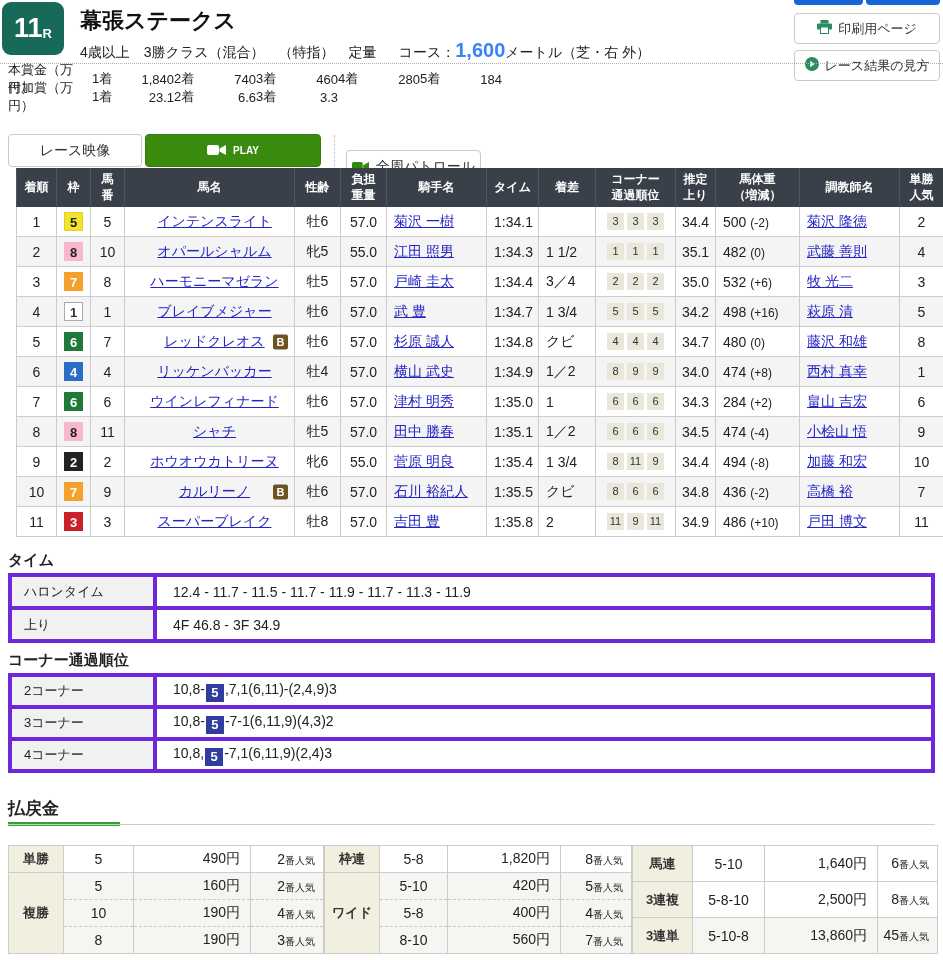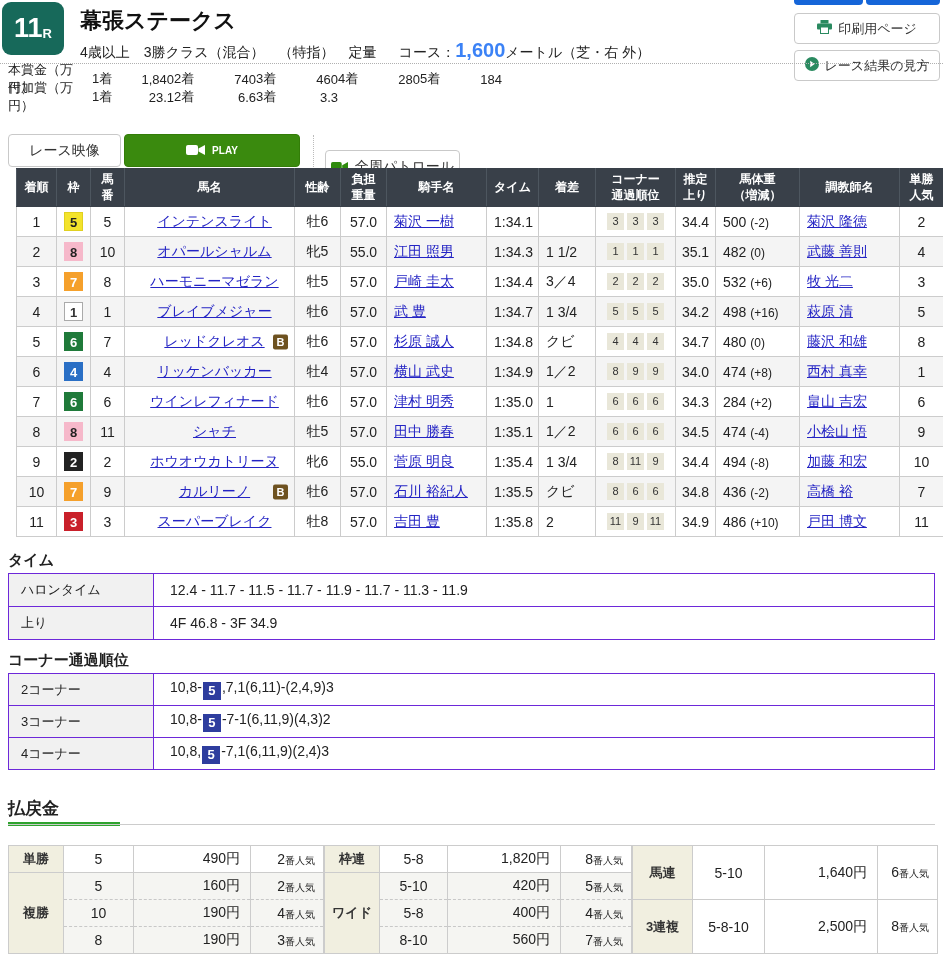--- a/index.html
+++ b/index.html
@@ -28,21 +28,21 @@
 
   .prize { position:absolute; top:70px; left:8px; font-size:13px; color:#222; }
   .prow { display:flex; height:18px; align-items:center; }
   .plab { width:84px; }
   .prk { width:30px; text-align:left; }
   .pval { width:52px; text-align:right; margin-right:0; }
 
   .vrow { position:absolute; top:118px; left:8px; display:flex; align-items:center; }
   .vbtn { height:33px; background:#fff; border:1px solid #c9c9c9; border-radius:4px; font-size:14px;
     color:#333; display:flex; align-items:center; justify-content:center; gap:7px; cursor:pointer; font-family:inherit; }
-  .btn-video { width:113px; }
+  .btn-video { width:134px; }
   .btn-play  { width:176px; margin-left:3px; background:#3a8a0e; border-color:#337d08; color:#fff; font-weight:bold; font-size:10px; }
   .vdiv { width:1px; height:32px; border-left:1px dotted #bbb; margin:0 11px 0 13px; }
   .btn-patrol { width:135px;margin-top:32px; }
 
   table.results { position:absolute; top:168px; left:16px; width:927px; border-collapse:collapse; table-layout:fixed; }
   .results th { background:#394049; color:#fff; font-size:12px; font-weight:bold; height:38px;
     text-align:center; vertical-align:middle; line-height:1.3; border:1px solid #4d565f; border-top:1px solid #394049; border-bottom:1px solid #394049; }
   .results td { border:1px solid #ccc; height:30px; font-size:14px; text-align:center; vertical-align:middle; background:#fff; color:#222; }
   .results tbody tr:nth-child(even) td { background:#f4f4f4; }
   .results .tl { text-align:left; padding-left:7px; }
@@ -52,21 +52,21 @@
     background:#6e5220; color:#fff; font-size:11px; font-weight:bold; line-height:15px; text-align:center; border-radius:2px; }
   .wk { display:inline-block; width:19px; height:19px; line-height:19px; font-size:13px; font-weight:bold; text-align:center; }
   .cnums { display:flex; gap:3px; justify-content:center; }
   .cnum { min-width:17px; height:17px; padding:0 1px; background:#e9e7d9; font-size:11px; line-height:17px; color:#333; }
   .bwdiff { font-size:12px; }
 
   .sec { position:absolute; left:8px; font-size:15px; font-weight:bold; color:#222; }
   .t-time { top:551px; } .t-corner { top:651px; }
   table.kv { position:absolute; left:8px; width:927px; border-collapse:collapse; }
   .kv-time { top:573px; } .kv-corner { top:673px; }
-  .kv td { border:1px solid #6d28d9; font-size:14px; color:#222; }
+  .kv td { border:4px solid #6d28d9; font-size:14px; color:#222; }
   .kv .klab { width:145px; background:#f1f1f1; padding-left:12px; font-size:13px; }
   .kv .kval { padding-left:16px; }
   .kv-time td { height:33px; } .kv-corner td { height:32px; }
   .hl5 { display:inline-block; min-width:18px; height:18px; line-height:18px; background:#2e3d9e; color:#fff;
     font-weight:bold; text-align:center; font-size:13px; vertical-align:-3px; margin:0 1px; }
 
   .pay-title { position:absolute; left:8px; top:797px; font-size:17px; font-weight:bold; color:#222; }
   .pay-rule { position:absolute; top:824px; left:8px; width:927px; border-top:1px solid #ccc; }
   .pay-green { position:absolute; top:822px; left:8px; width:112px; height:4px; background:#2fa32f; }
 
@@ -568,17 +568,23 @@
             <td class="comb">5-10</td>
             <td class="amt">1,640円</td>
             <td class="fav"><span>6</span><span class="sfx">番人気</span></td>
           </tr>
           <tr>
             <td class="plab2" rowspan="1">3連複</td>
             <td class="comb">5-8-10</td>
             <td class="amt">2,500円</td>
             <td class="fav"><span>8</span><span class="sfx">番人気</span></td>
           </tr>
+          <tr class="shade">
+            <td class="plab2" rowspan="1">3連単</td>
+            <td class="comb">5-10-8</td>
+            <td class="amt">13,860円</td>
+            <td class="fav"><span>45</span><span class="sfx">番人気</span></td>
+          </tr>
         </tbody>
       </table>
     </div>
 
 </div>
 
 </body></html>

